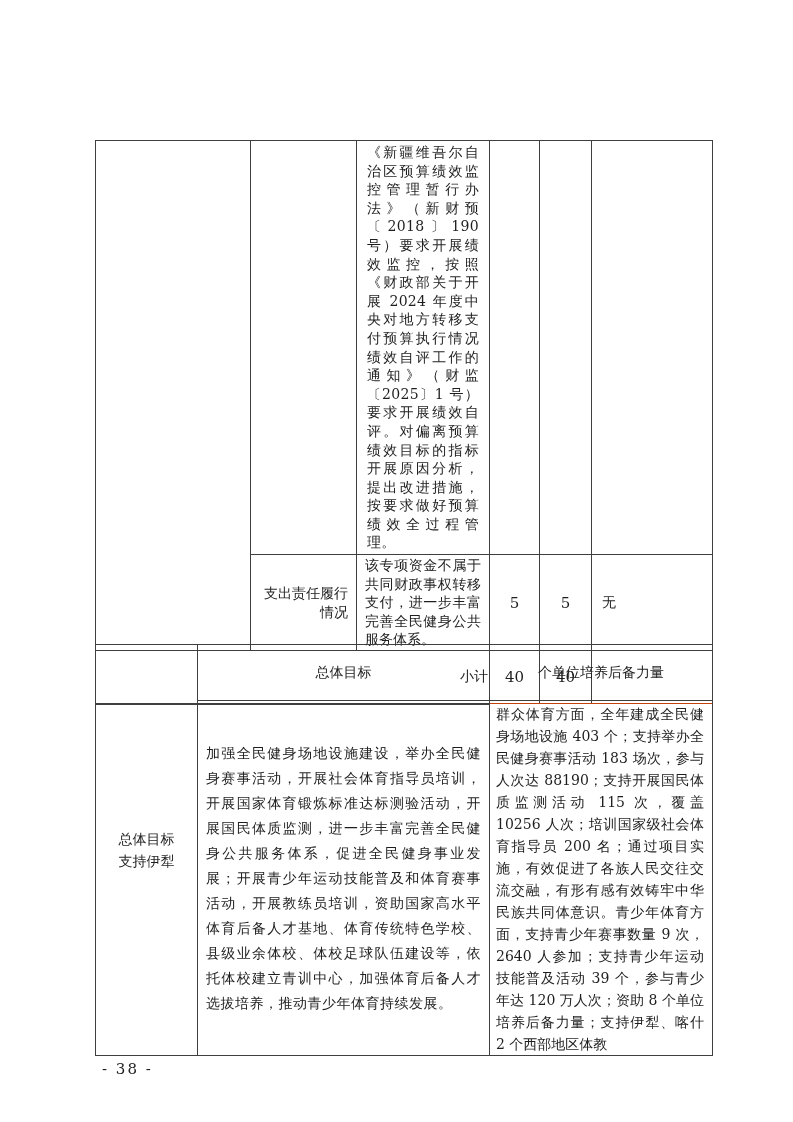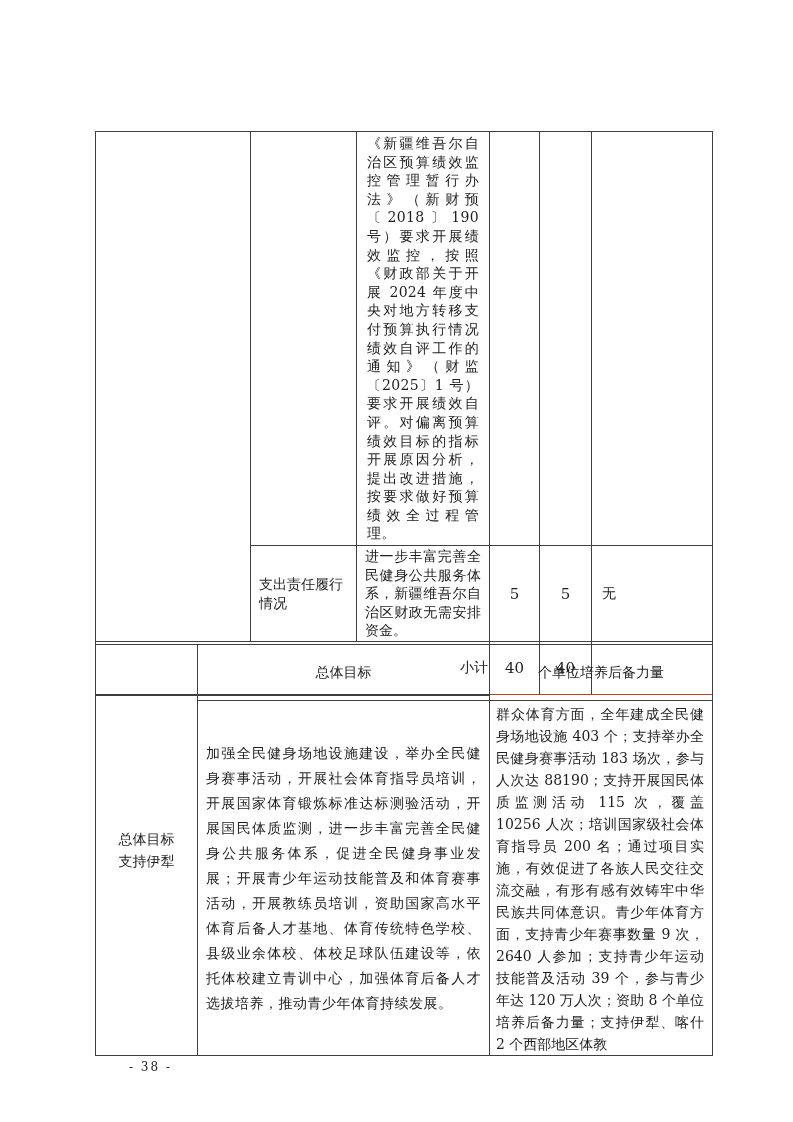--- a/index.html
+++ b/index.html
@@ -21,30 +21,30 @@
     position:absolute;
     left:95px;
   }
   td{
     border:1px solid #3f3f3f;
     font-size:14px;
     color:#1e1e1e;
     overflow:hidden;
   }
   
-  #upper-table{ top:131px; width:617px; }
+  #upper-table{ top:140px; width:617px; }
   td.basis-cell{
     vertical-align:middle;
     text-align:justify;
     padding:2px 10px;
     line-height:18.6px;
     letter-spacing:0.3px;
   }
   td.center-label{
-    text-align:left;
+    text-align:right;
     vertical-align:middle;
     padding:0 8px;
     line-height:19px;
   }
   td.desc-cell{
     vertical-align:middle;
     text-align:justify;
     padding:1px 8px;
     line-height:18.6px;
   }
@@ -87,24 +87,23 @@
     vertical-align:top;
     text-align:justify;
     padding:2px 8px 0 6px;
     line-height:22px;
   }
   
   #page-number{
     position:absolute;
     left:102px;
     top:1060px;
-    font-size:12px;
+    font-size:15px;
     letter-spacing:2px;
     color:#1e1e1e;
-    margin-left:27px;
   }
 </style>
 </head>
 <body>
 
 <div id="page">
 
   <table id="upper-table">
     <colgroup>
       <col style="width:155px">
@@ -118,21 +117,21 @@
         <tr style="height:356px">
       <td rowspan="2"></td>
       <td></td>
       <td class="basis-cell">《新疆维吾尔自治区预算绩效监控管理暂行办法》（新财预〔2018〕190 号）要求开展绩效监控，按照《财政部关于开展 2024 年度中央对地方转移支付预算执行情况绩效自评工作的通知》（财监〔2025〕1 号）要求开展绩效自评。对偏离预算绩效目标的指标开展原因分析，提出改进措施，按要求做好预算绩效全过程管理。</td>
       <td></td>
       <td></td>
       <td></td>
     </tr>
     <tr style="height:95px">
       <td class="center-label">支出责任履行情况</td>
-      <td class="desc-cell">进一步丰富完善全民健身公共服务体系，新疆维吾尔自治区财政无需安排资金。</td>
+      <td class="desc-cell">该专项资金不属于共同财政事权转移支付，进一步丰富完善全民健身公共服务体系。</td>
       <td class="score-cell">5</td>
       <td class="score-cell">5</td>
       <td class="remark-cell">无</td>
     </tr>
     <tr style="height:53px">
       <td colspan="3" class="subtotal-cell">小计</td>
       <td class="score-cell subtotal-num">40</td>
       <td class="score-cell subtotal-num">40</td>
       <td class="remark-cell subtotal-num"></td>
     </tr>

